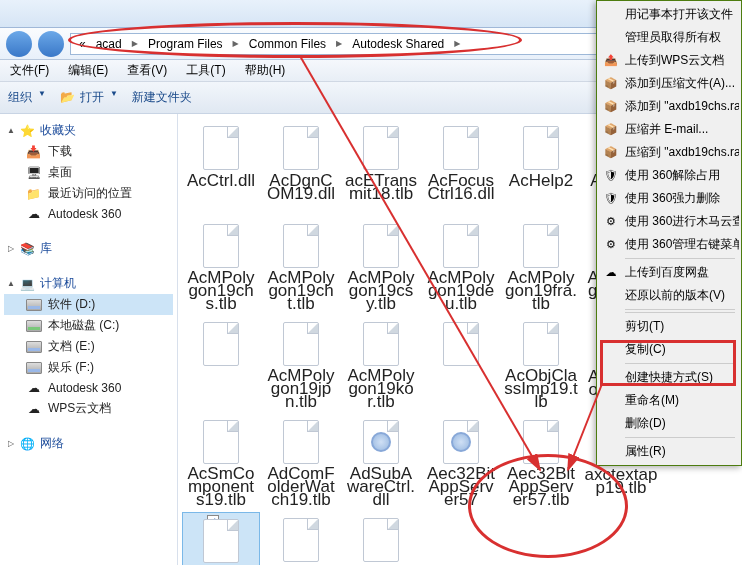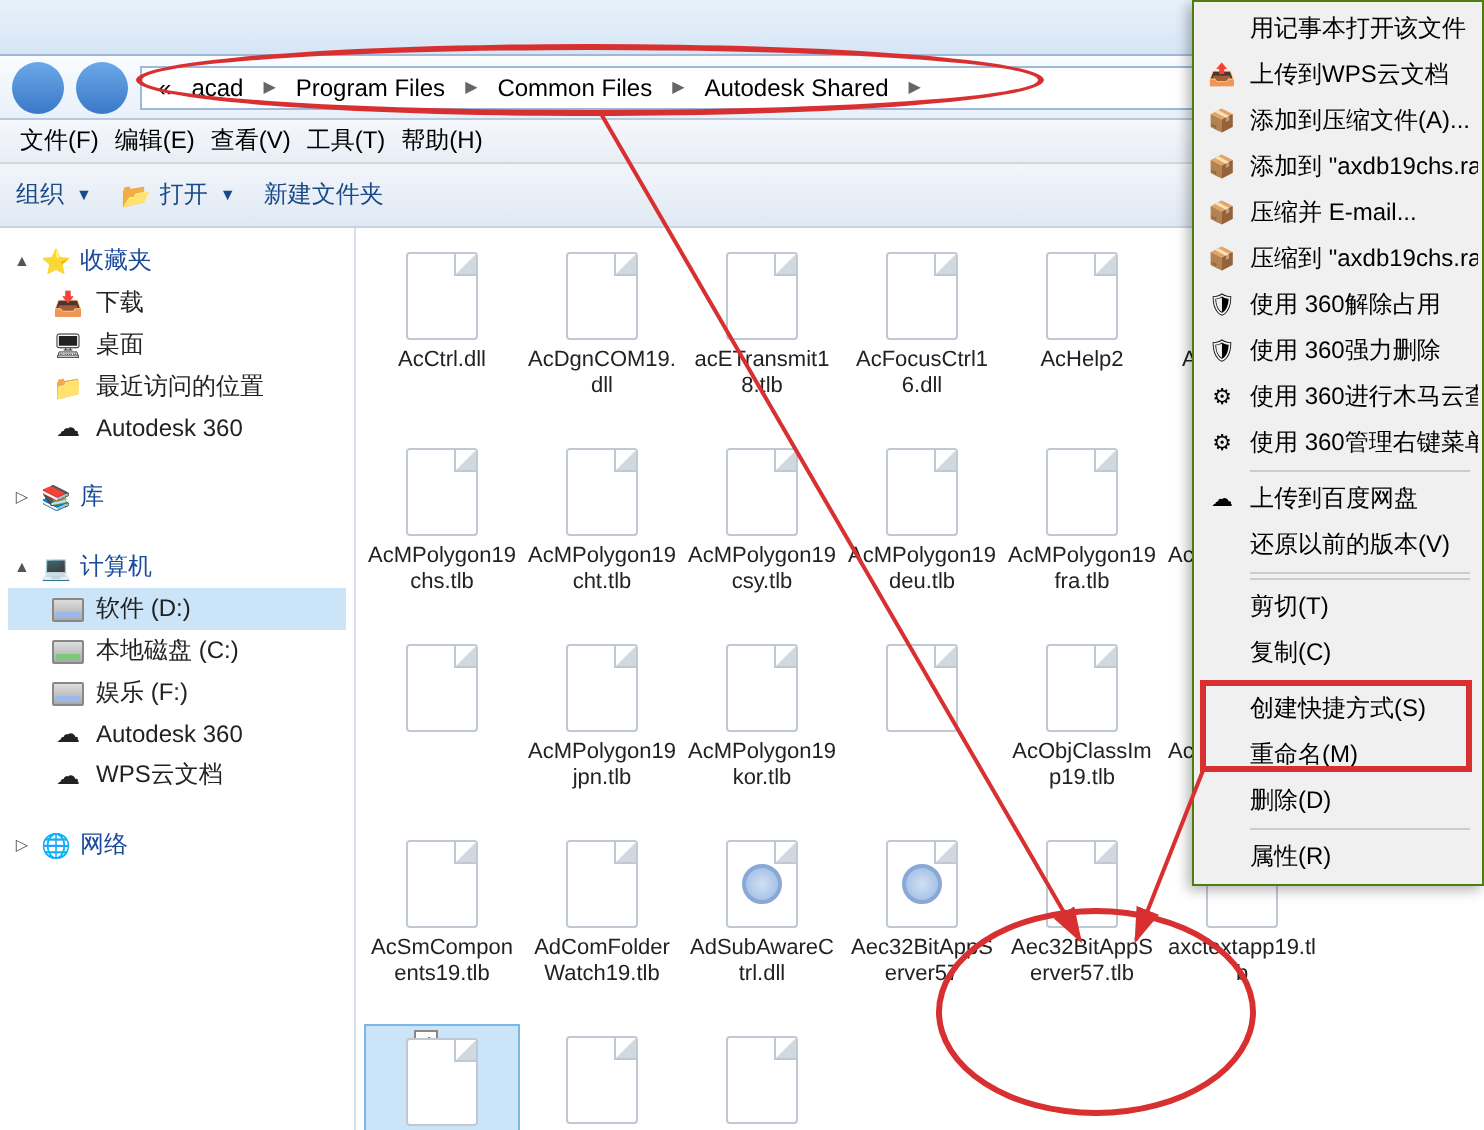--- a/index.html
+++ b/index.html
@@ -4,44 +4,44 @@
 <style>
 *{box-sizing:border-box;margin:0;padding:0;font-family:"Microsoft YaHei","Segoe UI",sans-serif;font-size:12px}
 body{background:#fff;width:742px;height:565px;overflow:hidden;position:relative}
 .titlebar{height:28px;background:linear-gradient(#e8f1fb,#d6e5f5);border-bottom:1px solid #a0b8d8}
 .addrbar{height:32px;background:linear-gradient(#fafcfe,#e8f0fa);border-bottom:1px solid #b8c8dd;display:flex;align-items:center;padding:0 6px;gap:4px}
 .navbtn{width:26px;height:26px;border-radius:13px;background:linear-gradient(#6ba8e8,#3a78c8);display:inline-block;margin-right:2px}
 .crumbs{flex:1;height:22px;border:1px solid #9db8d8;background:#fff;display:flex;align-items:center;padding:0 4px;gap:2px;overflow:hidden}
 .crumb{padding:2px 4px;white-space:nowrap}
 .crumb.sep{color:#666;font-size:8px}
 .refbtn{width:22px;height:22px;border:1px solid #9db8d8;background:#fff;display:flex;align-items:center;justify-content:center;color:#2a6ac8}
-.menubar{height:22px;background:linear-gradient(#f5f8fc,#e8eef6);border-bottom:1px solid #d0d8e4;display:flex;align-items:center;padding:0 6px;gap:0}
+.menubar{height:22px;background:linear-gradient(#f5f8fc,#e8eef6);border-bottom:1px solid #d0d8e4;display:flex;align-items:center;padding:0 6px;gap:11px}
 .menuitem{padding:2px 4px}
 .toolbar{height:32px;background:linear-gradient(#f2f6fb,#e0e8f2);border-bottom:1px solid #c8d4e4;display:flex;align-items:center;padding:0 8px;gap:14px}
-.toolbtn{display:flex;align-items:center;gap:4px;color:#1a4a8a}
+.toolbtn{display:flex;align-items:flex-start;gap:4px;color:#1a4a8a}
 .toolbtn .tri{font-size:8px;margin-left:2px}
 .main{display:flex;height:451px}
 .sidebar{width:178px;background:#fff;border-right:1px solid #d8e0ec;padding:6px 4px;overflow:hidden}
 .sgroup{margin-bottom:14px}
 .shead{display:flex;align-items:center;gap:4px;padding:2px;font-weight:400;color:#1a4a9a}
 .shead .arr{font-size:8px;color:#555;width:10px;text-align:center}
 .sitem{display:flex;align-items:center;gap:6px;padding:2px 2px 2px 22px;color:#222}
 .ico{width:16px;height:16px;display:inline-flex;align-items:center;justify-content:center;font-size:12px}
 .disk{width:16px;height:12px;background:linear-gradient(#ddd,#aaa);border:1px solid #888;border-radius:1px;position:relative}
 .disk::after{content:"";position:absolute;left:1px;right:1px;bottom:1px;height:3px;background:#7ac87a}
 .disk.d::after{background:#9ab8e8}
 .content{flex:1;padding:6px 4px;overflow:hidden}
 .grid{display:flex;flex-wrap:wrap;gap:2px}
 .file{width:78px;height:96px;display:flex;flex-direction:column;align-items:center;padding:4px 2px;text-align:center}
 .file.sel{background:#cce4f7;border:1px solid #7ab8e8}
 .thumb{width:48px;height:48px;display:flex;align-items:center;justify-content:center;position:relative;margin-bottom:2px}
 .page{width:36px;height:44px;background:#fff;border:1px solid #c0c8d4;border-radius:2px;position:relative}
 .page.fold::before{content:"";position:absolute;top:0;right:0;width:10px;height:10px;background:linear-gradient(135deg,#fff 48%,#d0d8e0 52%);border-bottom:1px solid #c0c8d4;border-left:1px solid #c0c8d4}
 .page .gear{position:absolute;left:50%;top:50%;transform:translate(-50%,-50%);width:20px;height:20px;border:2px solid #88a8d8;border-radius:50%;background:radial-gradient(#d0e0f5,#98b8e0)}
-.fname{font-size:11px;line-height:13px;word-break:break-all;color:#222;max-width:74px}
+.fname{font-size:17px;line-height:13px;word-break:break-all;color:#222;max-width:74px}
 .ctx{position:absolute;right:0;top:0;width:146px;background:#f0f0f0;border:1px solid #4d7c0f;box-shadow:-2px 2px 6px rgba(0,0,0,.3);padding:2px}
 .ctxitem{display:flex;align-items:center;gap:6px;padding:3px 6px 3px 4px;white-space:nowrap;overflow:hidden}
 .ctxsep{height:1px;background:#ccc;margin:2px 4px 2px 26px}
 .ctxico{width:16px;height:16px;display:inline-flex;align-items:center;justify-content:center;font-size:11px;flex-shrink:0}
 .ring{position:absolute;border:3px solid #d83030;border-radius:50%;pointer-events:none}
 .rect{position:absolute;border:3px solid #d83030;pointer-events:none}
 svg.arrow{position:absolute;pointer-events:none}
 .chk{position:absolute;top:-2px;left:10px;width:12px;height:12px;border:1px solid #888;background:#fff;font-size:9px;line-height:10px;text-align:center;color:#2a6ac8}
 </style>
 </head>
@@ -131,20 +131,24 @@
       <div class="sitem" style="background:#cce4f7">
           <span class="disk d"></span>
           <span>软件 (D:)</span>
         </div>
       <div class="sitem">
           <span class="disk"></span>
           <span>本地磁盘 (C:)</span>
         </div>
       <div class="sitem">
           <span class="disk d"></span>
+          <span>文档 (E:)</span>
+        </div>
+      <div class="sitem">
+          <span class="disk d"></span>
           <span>娱乐 (F:)</span>
         </div>
       <div class="sitem">
           <span class="ico">☁</span>
           <span>Autodesk 360</span>
         </div>
       <div class="sitem">
           <span class="ico">☁</span>
           <span>WPS云文档</span>
         </div>
@@ -327,20 +331,24 @@
           </div>
         </div>
       </div>
   </div>
 </div>
 
 <div class="ctx" id="ctx">
     <div class="ctxitem">
       <span class="ctxico"></span>
       <span>用记事本打开该文件</span>
+    </div>
+    <div class="ctxitem">
+      <span class="ctxico"></span>
+      <span>管理员取得所有权</span>
     </div>
     <div class="ctxitem">
       <span class="ctxico">📤</span>
       <span>上传到WPS云文档</span>
     </div>
     <div class="ctxitem">
       <span class="ctxico">📦</span>
       <span>添加到压缩文件(A)...</span>
     </div>
     <div class="ctxitem">

